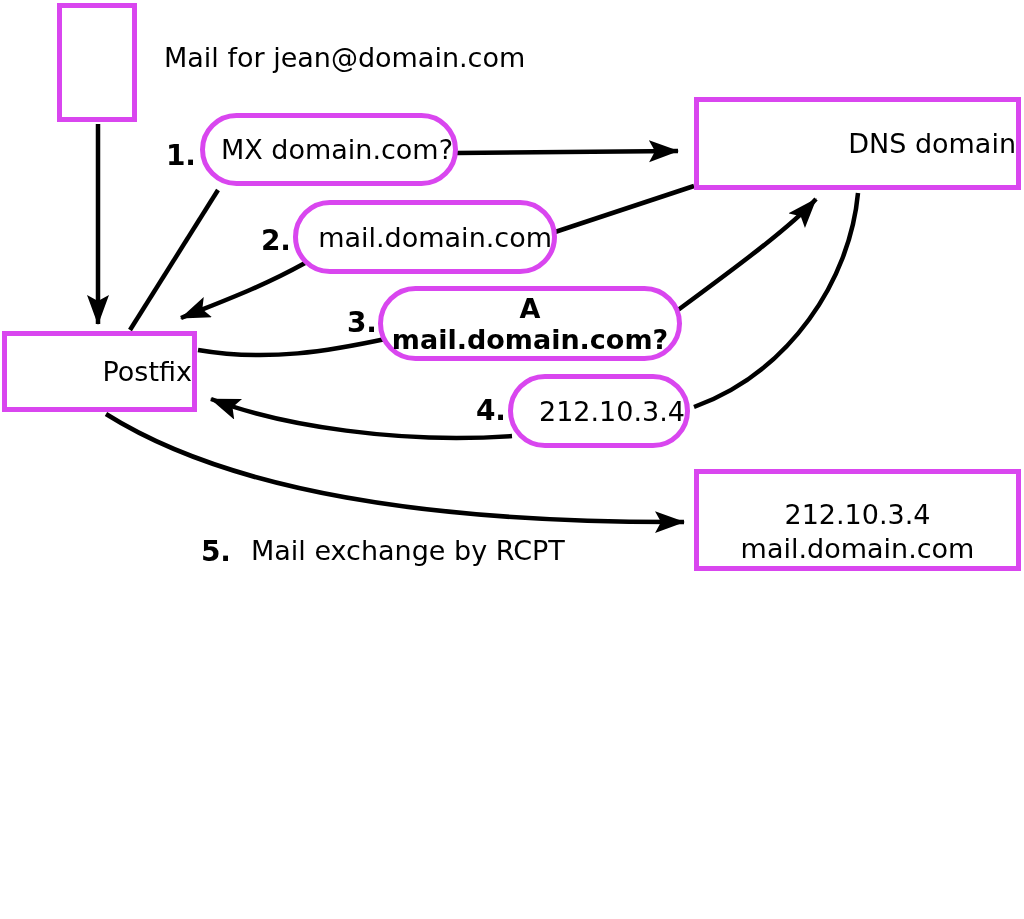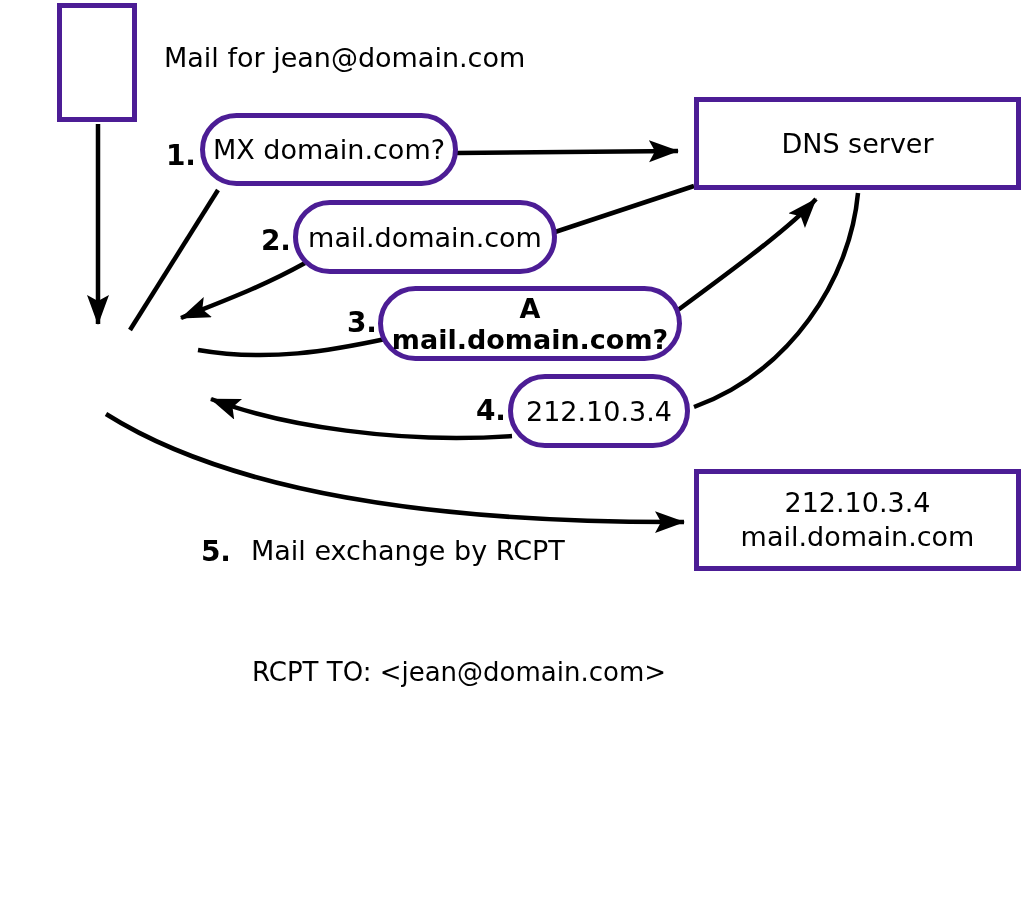--- a/index.html
+++ b/index.html
@@ -9,25 +9,25 @@
     height: 919px;
     background: #ffffff;
     color: #000000;
     font-family: "DejaVu Sans", "Liberation Sans", sans-serif;
     overflow: hidden;
   }
   .arrows { position: absolute; left: 0; top: 0; width: 1024px; height: 919px; }
   .box {
     position: absolute;
     box-sizing: border-box;
-    border: 5px solid #4c1d95;
+    border: 5px solid #d946ef;
     background: #fff;
     display: flex;
     align-items: center;
-    justify-content: center;
+    justify-content: flex-end;
     font-size: 27px;
     text-align: center;
   }
   .pill { border-radius: 40px; }
   .label {
     position: absolute;
     font-size: 27px;
     white-space: nowrap;
   }
   .num {
@@ -76,49 +76,51 @@
   <div class="box" style="left:57px; top:3px; width:80px; height:119px;"></div>
 
   <div class="label" style="left:164px; top:42px;">Mail for jean@domain.com</div>
 
   <div class="num" style="left:146px; top:139px;">1.</div>
   <div class="box pill" style="left:200px; top:113px; width:258px; height:73px;">
     <span>MX domain.com?</span>
   </div>
 
   <div class="box" style="left:694px; top:97px; width:327px; height:93px;">
-    <span>DNS server</span>
+    <span>DNS domain</span>
   </div>
 
   <div class="num" style="left:241px; top:224px;">2.</div>
   <div class="box pill" style="left:293px; top:200px; width:264px; height:74px;">
     <span>mail.domain.com</span>
   </div>
 
   <div class="num" style="left:327px; top:306px;">3.</div>
   <div class="box pill" style="left:378px; top:286px; width:304px; height:75px;font-weight:bold;">
     <span>A mail.domain.com?</span>
   </div>
 
   <div class="num" style="left:456px; top:394px;">4.</div>
   <div class="box pill" style="left:508px; top:374px; width:182px; height:74px;">
     <span>212.10.3.4</span>
   </div>
 
+  <div class="box" style="left:2px; top:331px; width:195px; height:81px;">
+    <span>Postfix</span>
+  </div>
 
   <div class="box two-line" style="left:694px; top:469px; width:327px; height:102px;">
     <span>212.10.3.4</span>
     <span>mail.domain.com</span>
   </div>
 
   <div class="num" style="left:181px; top:535px;">5.</div>
   <div class="label" style="left:251px; top:535px;">Mail exchange by RCPT</div>
 
   <div class="smtp">
-    <div class="smtp-line">RCPT TO: &lt;jean@domain.com&gt;</div>
     
     
     
     
     
     
     
   </div>
 
 </div>

